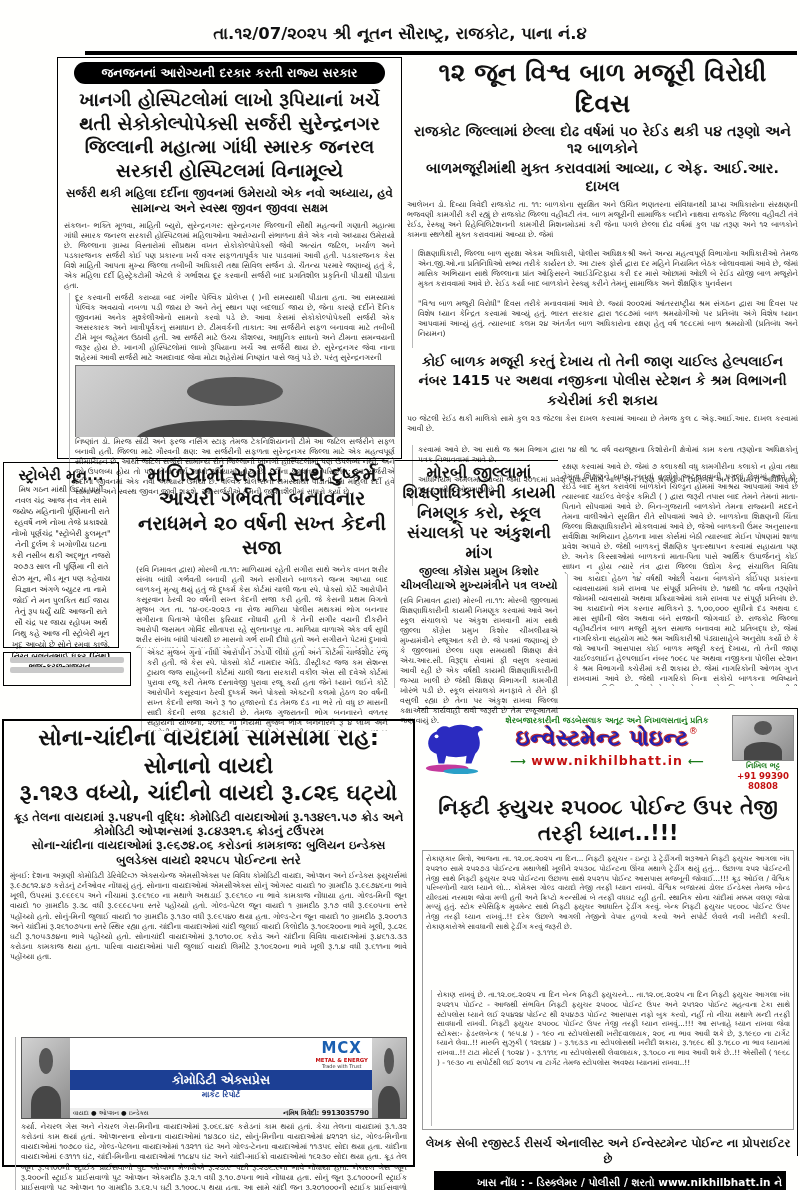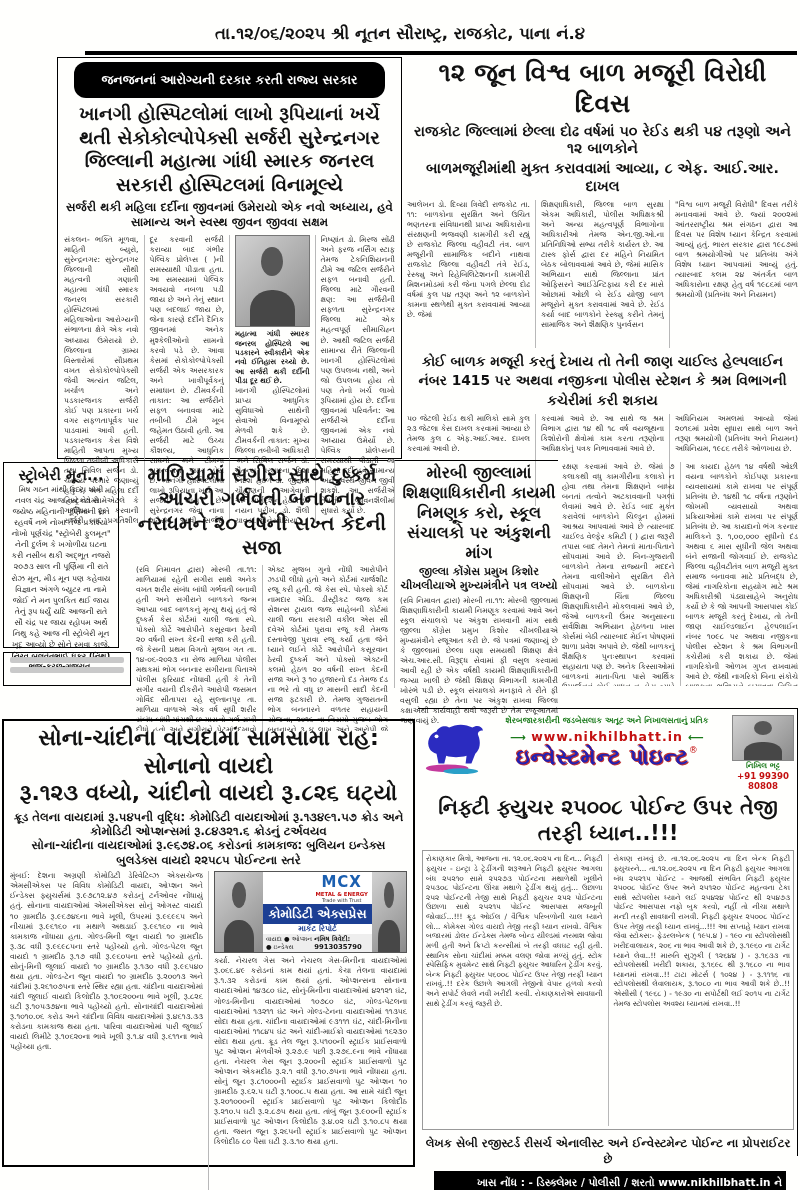--- a/index.html
+++ b/index.html
@@ -2,50 +2,50 @@
 <html lang="gu"><head>
 <meta charset="utf-8">
 <style>
   html,body{margin:0;padding:0;background:#e8e8e8;}
   .page{position:relative;width:800px;height:1190px;margin:0 auto;background:#fffffd;
         font-family:"DejaVu Sans","Liberation Sans",sans-serif;color:#111;overflow:hidden;}
   .abs{position:absolute;box-sizing:border-box;}
   .ctr{text-align:center;}
   .bold{font-weight:bold;}
   .small{font-size:7.6px;line-height:1.32;text-align:justify;color:#1c1c1c;}
-  .cols{display:flex;overflow:hidden;}
+  .cols{display:flex;overflow:hidden;flex-direction:column;}
   .col{flex:1;overflow:hidden;min-width:0;}
   .col+.col{border-left:1px solid #b8b8b8;padding-left:5px;margin-left:5px;}
   .rule{background:#000;}
   .ph{background:linear-gradient(135deg,#d2d2d2,#8a8a8a);position:relative;overflow:hidden;}
   .ph::before{content:"";position:absolute;width:30%;height:32%;left:35%;top:12%;background:#565656;border-radius:50%;}
   .ph::after{content:"";position:absolute;width:62%;height:46%;left:19%;bottom:-6%;background:#474747;border-radius:48% 48% 0 0;}
   .kicker{background:#000;color:#fff;border-radius:12px;font-size:12.5px;font-weight:bold;
-          text-align:center;padding:10px 4px;margin:0 10px;}
+          text-align:center;padding:3px 4px;margin:0 10px;}
   .h-head{font-size:18.5px;font-weight:bold;text-align:center;line-height:1.28;margin-top:4px;}
   .h-sub{font-size:11.8px;font-weight:bold;text-align:center;margin-top:3px;line-height:1.3;}
   .caption{font-size:7.2px;font-weight:bold;line-height:1.3;text-align:justify;margin-top:2px;}
   .big-head{font-weight:bold;text-align:center;line-height:1.25;}
   .callout{font-size:13.8px;font-weight:bold;text-align:center;line-height:1.4;margin:4px 0;}
   .graybar{height:6px;background:#c9c9c9;margin:4px 6px;border-radius:2px;}
   .poembox{border:1.4px solid #000;padding:4px 5px;}
   .poem{font-size:7.8px;line-height:1.42;white-space:pre-line;text-align:center;}
   .adword{color:#2121b4;font-weight:bold;font-size:21px;letter-spacing:1px;
           text-shadow:1px 1px 0 #c03333, -1px -1px 0 #c03333;}
   .arrow{color:#1a7a1a;font-weight:bold;font-size:11px;}
   .mcxbox{border:1px solid #555;display:flex;height:80px;margin-bottom:3px;background:#fff;}
   .blacknote{background:#000;color:#fff;font-weight:bold;font-size:10.5px;text-align:right;
              padding:4px 3px;border:1.5px solid #000;}
 </style>
 </head>
 <body>
 
 <div class="page">
 
-  <div class="abs ctr bold" style="left:0;top:24px;width:800px;font-size:16.5px;">તા.૧૨/૦૬/૨૦૨૫ શ્રી નૂતન સૌરાષ્ટ્ર, રાજકોટ, પાના નં.૪</div>
+  <div class="abs ctr bold" style="left:0;top:24px;width:800px;font-size:16.5px;">તા.૧૨/07/૨૦૨૫ શ્રી નૂતન સૌરાષ્ટ્ર, રાજકોટ, પાના નં.૪</div>
   <div class="abs rule" style="left:85px;top:51px;width:712px;height:3.5px;"></div>
 
   <div class="abs" style="left:57px;top:57px;width:345px;height:402px;border:1.5px solid #000;padding:4px 6px;">
     <div class="kicker">જનજનનાં આરોગ્યની દરકાર કરતી રાજ્ય સરકાર</div>
     <div class="h-head">ખાનગી હોસ્પિટલોમાં લાખો રૂપિયાનાં ખર્ચે થતી સેકોકોલ્પોપેક્સી સર્જરી સુરેન્દ્રનગર જિલ્લાની મહાત્મા ગાંધી સ્મારક જનરલ સરકારી હોસ્પિટલમાં વિનામૂલ્યે</div>
     <div class="h-sub">સર્જરી થકી મહિલા દર્દીના જીવનમાં ઉમેરાયો એક નવો અધ્યાય, હવે સામાન્ય અને સ્વસ્થ જીવન જીવવા સક્ષમ</div>
     <div class="cols" style="height:288px;margin-top:5px;">
       <div class="col small">સંકલન- ભક્તિ મૂળવા, માહિતી બ્યુરો, સુરેન્દ્રનગર: સુરેન્દ્રનગર જિલ્લાની સૌથી મહત્વની ગણાતી મહાત્મા ગાંધી સ્મારક જનરલ સરકારી હોસ્પિટલમાં મહિલાઓના આરોગ્યની સંભાળના ક્ષેત્રે એક નવો અધ્યાય ઉમેરાયો છે. જિલ્લાના ગ્રામ્ય વિસ્તારોમાં સૌપ્રથમ વખત સેકોકોલ્પોપેક્સી જેવી અત્યંત જટિલ, ખર્ચાળ અને પડકારજનક સર્જરી કોઈ પણ પ્રકારના ખર્ચ વગર સફળતાપૂર્વક પાર પાડવામાં આવી હતી. પડકારજનક કેસ વિશે માહિતી આપતા મુખ્ય જિલ્લા તબીબી અધિકારી તથા સિવિલ સર્જન ડો. ચૈતન્ય પરમારે જણાવ્યું હતું કે, એક મહિલા દર્દી હિસ્ટ્રેકટોમી એટલે કે ગર્ભાશય દૂર કરવાની સર્જરી બાદ પ્રગતિશીલ પ્રકૃતિની પીડાથી પીડાતા હતા.</div>
       <div class="col small">દૂર કરવાની સર્જરી કરાવ્યા બાદ ગંભીર પેલ્વિક પ્રોલેપ્સ ( )ની સમસ્યાથી પીડાતા હતા. આ સમસ્યામાં પેલ્વિક અવયવો નબળા પડી જાય છે અને તેનું સ્થાન પણ બદલાઈ જાય છે, જેના કારણે દર્દીને દૈનિક જીવનમાં અનેક મુશ્કેલીઓનો સામનો કરવો પડે છે. આવા કેસમાં સેકોકોલ્પોપેક્સી સર્જરી એક અસરકારક અને ખાત્રીપૂર્વકનું સમાધાન છે. ટીમવર્કની તાકાત: આ સર્જરીને સફળ બનાવવા માટે તબીબી ટીમે ખૂબ જહેમત ઉઠાવી હતી. આ સર્જરી માટે ઉચ્ચ કૌશલ્ય, આધુનિક સાધનો અને ટીમના સમન્વયની જરૂર હોય છે. ખાનગી હોસ્પિટલોમાં લાખો રૂપિયાના ખર્ચે આ સર્જરી થાય છે. સુરેન્દ્રનગર જેવા નાના શહેરમાં આવી સર્જરી માટે અમદાવાદ જેવા મોટા શહેરોમાં નિષ્ણાંત પાસે જવું પડે છે. પરંતુ સુરેન્દ્રનગરની</div>
       <div class="col">
@@ -114,21 +114,21 @@
 
   <div class="abs" style="left:394px;top:460px;width:164px;height:228px;border-top:1.5px solid #000;border-left:1px solid #b8b8b8;padding:2px 0 0 5px;">
     <div class="big-head" style="font-size:16px;">મોરબી જીલ્લામાં શિક્ષણાધિકારીની કાયમી નિમણૂક કરો, સ્કૂલ સંચાલકો પર અંકુશની માંગ</div>
     <div class="big-head" style="font-size:11px;margin-top:2px;">જીલ્લા કોંગ્રેસ પ્રમુખ કિશોર ચીખલીયાએ મુખ્યમંત્રીને પત્ર લખ્યો</div>
     <div class="small" style="height:152px;overflow:hidden;margin-top:3px;">(રવિ નિમાવત દ્વારા) મોરબી તા.૧૧: મોરબી જીલ્લામાં શિક્ષણાધિકારીની કાયમી નિમણૂક કરવામાં આવે અને સ્કૂલ સંચાલકો પર અંકુશ રાખવાની માંગ સાથે જીલ્લા કોંગ્રેસ પ્રમુખ કિશોર ચીખલીયાએ મુખ્યમંત્રીને રજૂઆત કરી છે. જે પત્રમાં જણાવ્યું છે કે જીલ્લામાં છેલ્લા ઘણા સમયથી શિક્ષણ ક્ષેત્રે એચ.આર.સી. વિરૂદ્ધ સેવામાં ફી વસુલ કરવામાં આવી રહી છે એક વર્ષથી કાયમી શિક્ષણાધિકારીની જગ્યા ખાલી છે જેથી શિક્ષણ વિભાગની કામગીરી ખોરંભે પડી છે. સ્કૂલ સંચાલકો મનફાવે તે રીતે ફી વસુલી રહ્યા છે તેના પર અંકુશ રાખવા જિલ્લા કક્ષાએથી કાર્યવાહી થવી જરૂરી છે તેમ રજૂઆતમાં જણાવાયું છે.</div>
   </div>
 
   <div class="abs" style="left:2px;top:719px;width:413px;height:448px;border:2px solid #000;padding:3px 6px;">
     <div class="big-head" style="font-size:22px;">સોના-ચાંદીના વાયદામાં સામસામા રાહ: સોનાનો વાયદો</div>
     <div class="big-head" style="font-size:22px;">રૂ.૧૨૩ વધ્યો, ચાંદીનો વાયદો રૂ.૮૨૬ ઘટ્યો</div>
-    <div class="big-head" style="font-size:11.6px;margin-top:3px;">ક્રૂડ તેલના વાયદામાં રૂ.૫૪૫ની વૃદ્ધિ: કોમોડિટી વાયદાઓમાં રૂ.૧૩૪૯૧.૫૭ ક્રોડ અને કોમોડિટી ઓપ્શન્સમાં રૂ.૮૪૩૨૧.૬ ક્રોડનું ટર્અવયવ</div>
+    <div class="big-head" style="font-size:11.6px;margin-top:3px;">ક્રૂડ તેલના વાયદામાં રૂ.૫૪૫ની વૃદ્ધિ: કોમોડિટી વાયદાઓમાં રૂ.૧૩૪૯૧.૫૭ ક્રોડ અને કોમોડિટી ઓપ્શન્સમાં રૂ.૮૪૩૨૧.૬ ક્રોડનું ટર્ઉપરમ</div>
     <div class="big-head" style="font-size:11.6px;">સોના-ચાંદીના વાયદાઓમાં રૂ.૯૬૭૪.૦૬ કરોડનાં કામકાજ: બુલિયન ઇન્ડેક્સ બુલડેક્સ વાયદો ૨૨૫૮૫ પોઈન્ટના સ્તરે</div>
     <div class="cols" style="height:332px;margin-top:4px;">
       <div class="col small">મુંબઈ: દેશના અગ્રણી કોમોડિટી ડેરિવેટિવ્ઝ એક્સચેન્જ એમસીએક્સ પર વિવિધ કોમોડિટી વાયદા, ઓપ્શન અને ઈન્ડેક્સ ફ્યુચર્સમાં રૂ.૯૭૮૧૨.૪૭ કરોડનું ટર્નઓવર નોંધાયું હતું. સોનાના વાયદાઓમાં એમસીએક્સ સોનું ઓગસ્ટ વાયદો ૧૦ ગ્રામદીઠ રૂ.૯૬૭૪૬ના ભાવે ખૂલી, ઉપરમાં રૂ.૯૬૯૬૫ અને નીચામાં રૂ.૯૬૧૬૦ ના મથાળે અથડાઈ રૂ.૯૬૧૬૦ ના ભાવે કામકાજ નોંધાયા હતા. ગોલ્ડ-મિની જૂન વાયદો ૧૦ ગ્રામદીઠ રૂ.૩૮ વધી રૂ.૯૬૯૮૫ના સ્તરે પહોંચ્યો હતો. ગોલ્ડ-પેટલ જૂન વાયદો ૧ ગ્રામદીઠ રૂ.૧૭ વધી રૂ.૯૬૦૫ના સ્તરે પહોંચ્યો હતો. સોનું-મિની જુલાઈ વાયદો ૧૦ ગ્રામદીઠ રૂ.૧૩૦ વધી રૂ.૯૬૫૪૦ થયા હતા. ગોલ્ડ-ટેન જૂન વાયદો ૧૦ ગ્રામદીઠ રૂ.૨૦૦૧૩ અને ચાંદીમાં રૂ.૨૬૧૦૭૫ના સ્તરે સ્થિર રહ્યા હતા. ચાંદીના વાયદાઓમાં ચાંદી જુલાઈ વાયદો કિલોદીઠ રૂ.૧૦૬૨૦૦ના ભાવે ખૂલી, રૂ.૮૨૬ ઘટી રૂ.૧૦૫૩૭૪ના ભાવે પહોંચ્યો હતો. સોનાચાંદી વાયદાઓમાં રૂ.૧૦૧૦.૦૬ કરોડ અને ચાંદીના વિવિધ વાયદાઓમાં રૂ.૪૬૧૩.૩૩ કરોડના કામકાજ થયા હતા. પારિવા વાયદાઓમાં પારી જુલાઈ વાયદો લિમીટે રૂ.૧૦૬૨૦ના ભાવે ખૂલી રૂ.૧.૪ વધી રૂ.૬૧૧ના ભાવે પહોંચ્યા હતા.</div>
       <div class="col">
 
         <div class="mcxbox">
           <div class="ph" style="width:48px;height:100%;"></div>
           <div style="flex:1;display:flex;flex-direction:column;min-width:0;">
             <div style="display:flex;padding-left:12px;">
               <div style="flex:1;"></div>
@@ -159,26 +159,26 @@
         <svg width="62" height="58" viewBox="0 0 64 58">
           <path fill="#2b2bc0" d="M8 32c-4-7 0-16 7-18 2-5 9-7 13-4 7-4 17-4 24 0 4-3 10-2 11 3-4 0-6 2-5 5 3 7 2 15-3 19l-4 10h-6l1-8c-7 2-15 2-21 0l-2 8h-6l-2-10c-3-1-6-3-7-5z"></path>
           <circle cx="15" cy="19" r="2" fill="#fff"></circle>
           <ellipse cx="26" cy="52" rx="22" ry="4" fill="#c43a9c"></ellipse>
           <ellipse cx="40" cy="55" rx="18" ry="3" fill="#2aa0c8"></ellipse>
         </svg>
       </span>
       <div style="margin-left:64px;margin-right:66px;text-align:center;">
         <div class="bold" style="font-size:8.2px;color:#1a7a1a;">શેરબજારકારીની જડબેસલાક અતૂટ અને નિખાલસતાનું પ્રતિક</div>
         <div>
+          <span class="adword">ઇન્વેસ્ટમેન્ટ પોઇન્ટ</span><span style="font-size:9px;color:#c41111;vertical-align:top;">®</span>
+        </div>
+        <div>
           <span class="arrow">⟶</span>
           <span class="bold" style="font-size:12.5px;color:#c41111;letter-spacing:1px;">www.nikhilbhatt.in</span>
           <span class="arrow">⟵</span>
-        </div>
-        <div>
-          <span class="adword">ઇન્વેસ્ટમેન્ટ પોઇન્ટ</span><span style="font-size:9px;color:#c41111;vertical-align:top;">®</span>
         </div>
       </div>
       <div style="position:absolute;right:0;top:0;width:62px;text-align:center;">
         <div class="ph" style="height:44px;border:1px solid #888;"></div>
         <div class="bold" style="font-size:7.6px;color:#1a7a1a;">નિખિલ ભટ્ટ</div>
         <div class="bold" style="font-size:8.6px;color:#c41111;">+91 99390 80808</div>
       </div>
     </div>
 
     <div class="big-head" style="font-size:20.5px;margin-top:4px;">નિફ્ટી ફ્યુચર ૨૫૦૦૮ પોઈન્ટ ઉપર તેજી તરફી ધ્યાન..!!!</div>

